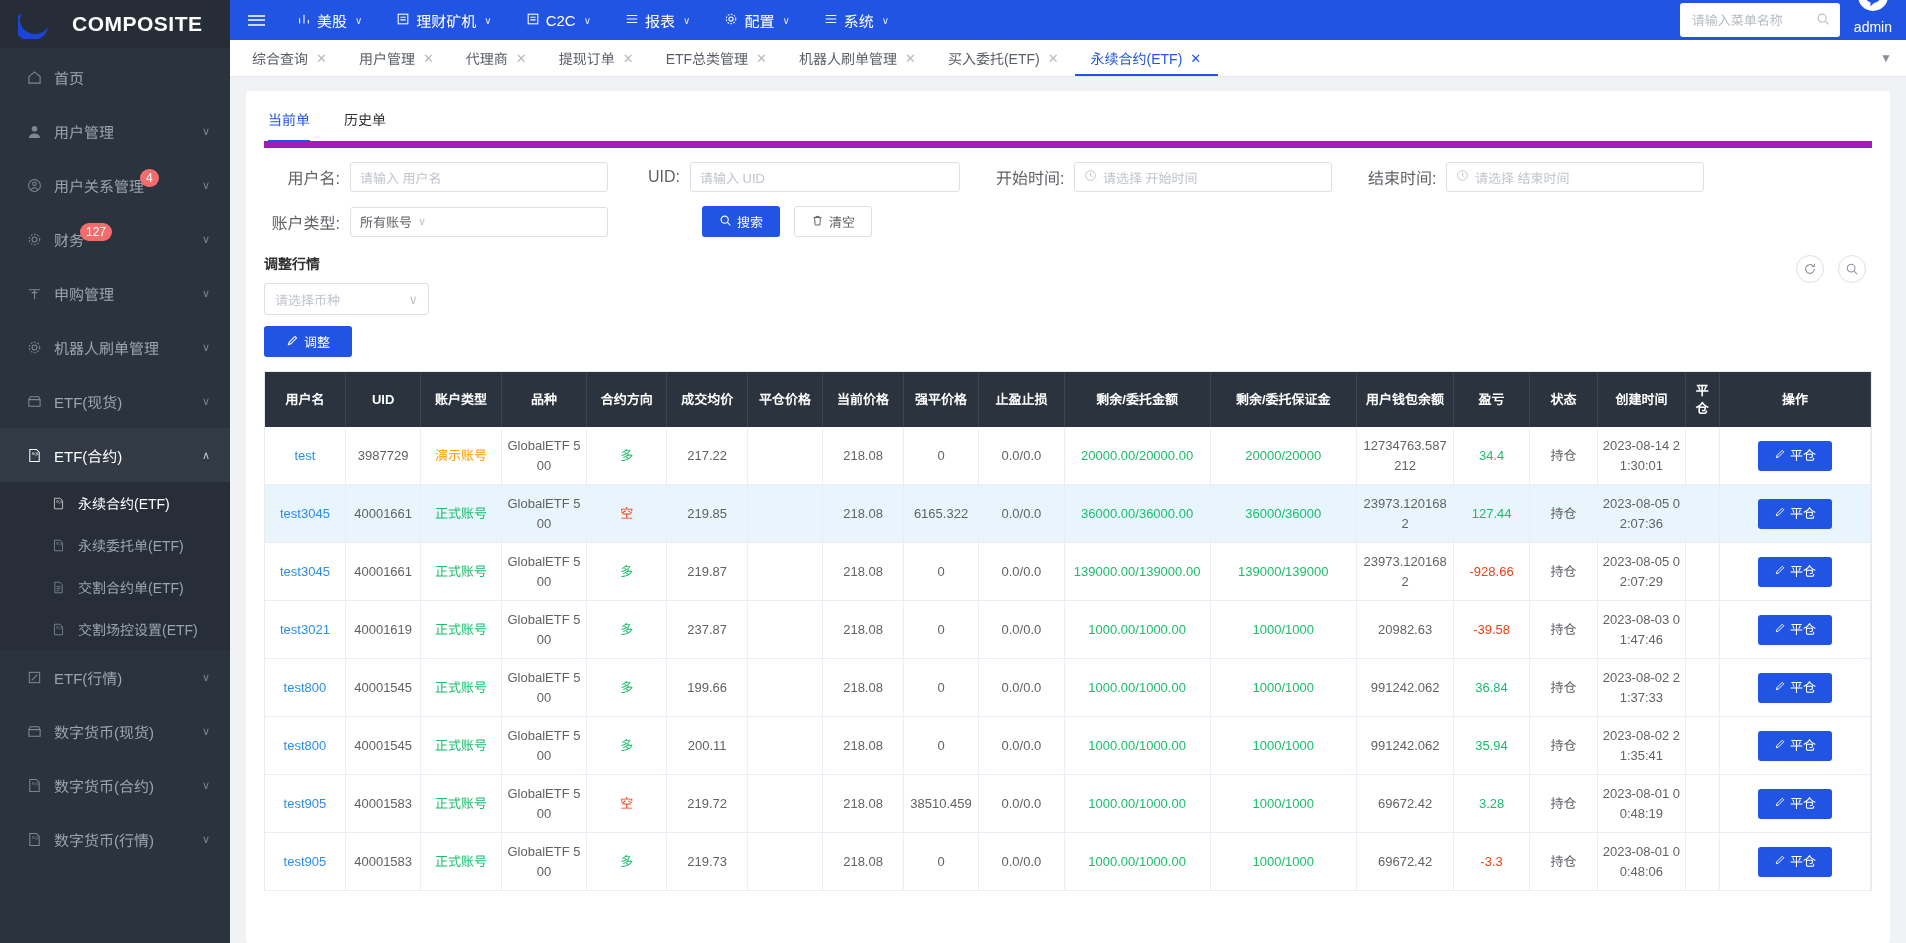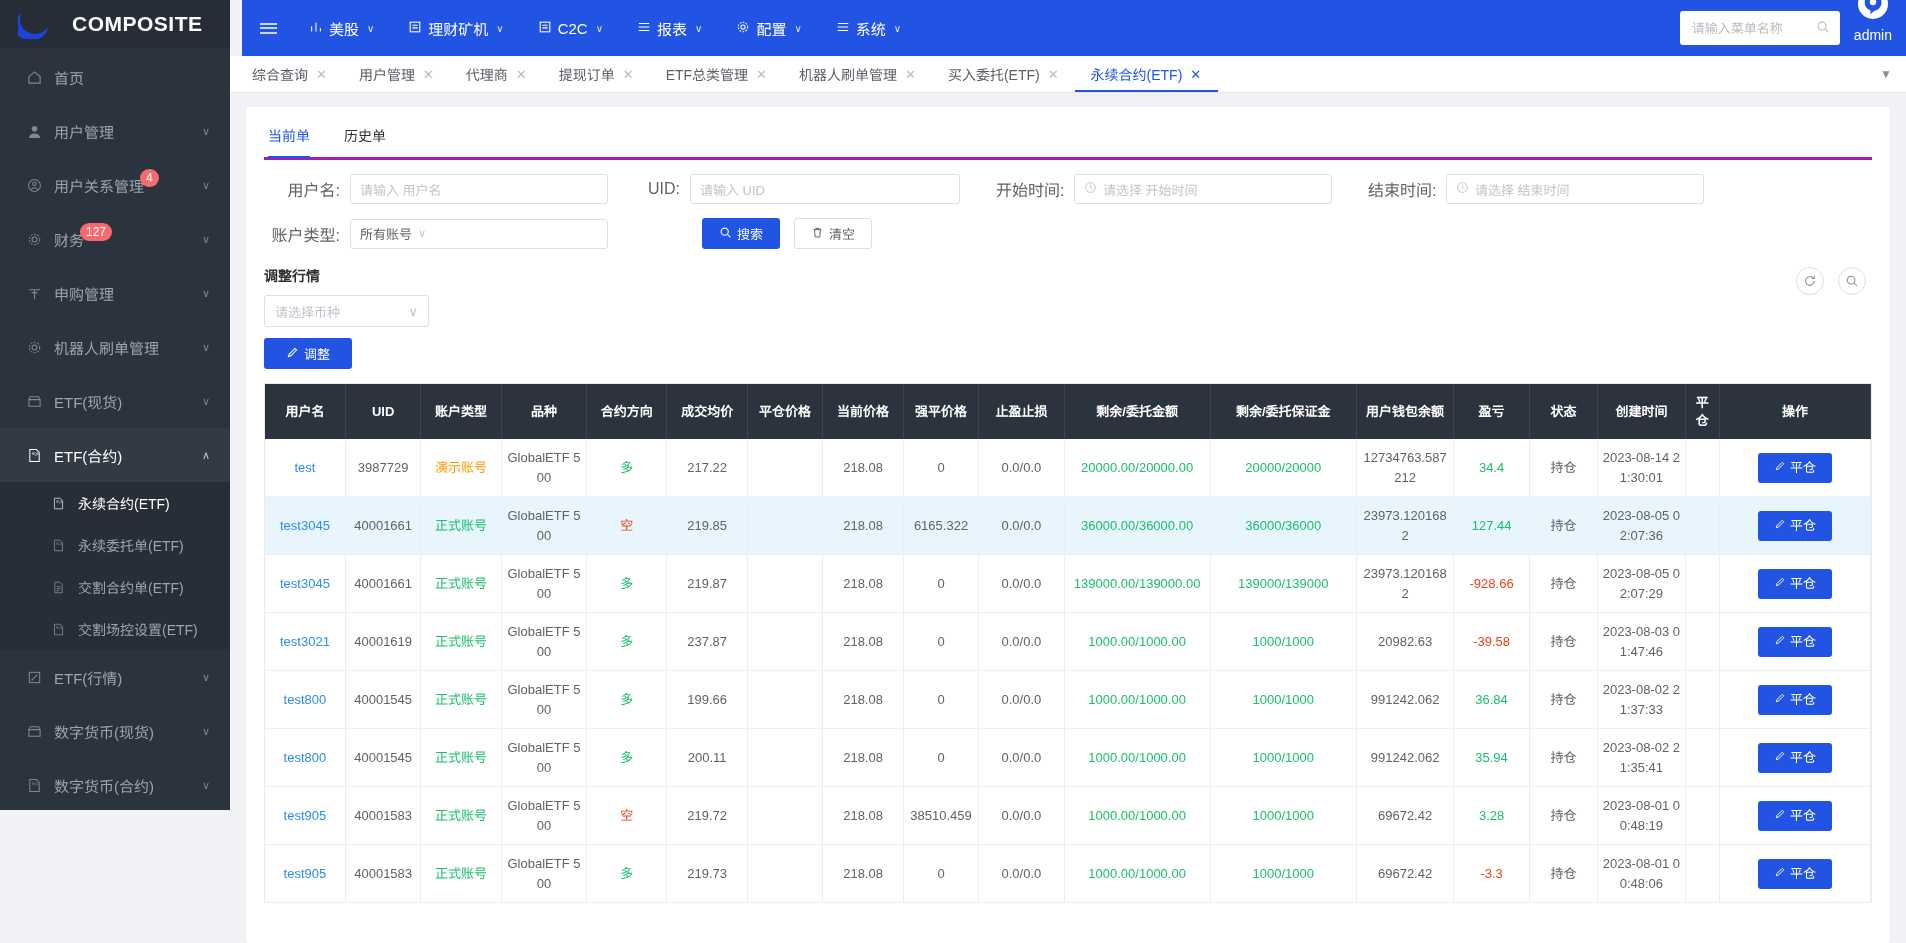--- a/index.html
+++ b/index.html
@@ -13,21 +13,21 @@
     color: #303133;
     background: #f0f2f5;
   }
   
   #app { display: flex; width: 1906px; height: 943px; }
 
   
   .sidebar {
     width: 230px; flex: 0 0 230px;
     background: #2b333e;
-    height: 810px;
+    height: 943px;
     overflow: hidden;
     position: relative;
   }
   .brand {
     height: 48px; display: flex; align-items: center;
     padding-left: 18px; gap: 14px;
     background: #262d36;
   }
   .brand-logo { width: 40px; height: 30px; position: relative; }
   .brand-logo svg { display:block; }
@@ -61,24 +61,23 @@
     border-radius: 10px; font-size: 12px; line-height: 18px;
     padding: 0 6px; min-width: 18px; text-align: center;
     margin-left: -4px; position: relative; top: -7px;
   }
 
   
   .main { flex: 1 1 auto; display: flex; flex-direction: column; min-width: 0; }
 
   
   .navbar {
-    height: 56px; background: #1d4ed8; background: #2254e4;
+    height: 40px; background: #1d4ed8; background: #2254e4;
     display: flex; align-items: center; color: #fff;
     padding: 0 14px 0 0;
-    margin-left: 12px;
   }
   .hamburger {
     width: 52px; height: 48px; display: flex; align-items: center;
     justify-content: center; cursor: pointer;
   }
   .hamburger span { display:block; width: 17px; height: 2px; background: #c9d6ff; margin: 2.5px 0; }
   .nav-items { display: flex; align-items: center; gap: 4px; }
   .nav-item {
     display: flex; align-items: center; gap: 6px;
     padding: 0 15px; height: 48px; cursor: pointer;
@@ -125,21 +124,21 @@
 
   
   .content { flex: 1 1 auto; padding: 14px 16px 0 16px; overflow: hidden; background: #f0f2f5; }
   .card {
     background: #fff; border-radius: 2px; height: 100%;
     padding: 14px 18px 0 18px; box-shadow: 0 1px 2px rgba(0,0,0,.04);
     overflow: hidden;
   }
 
   
-  .inner-tabs { display: flex; gap: 34px; border-bottom: 3px solid #a21caf; padding-left: 4px; }
+  .inner-tabs { display: flex; gap: 34px; border-bottom: 7px solid #a21caf; padding-left: 4px; }
   .inner-tab {
     padding: 4px 0 12px 0; font-size: 14px; color: #303133; cursor: pointer;
     position: relative; font-weight: 500;
   }
   .inner-tab.active { color: #2254e4; }
   .inner-tab.active:after {
     content: ""; position: absolute; left: 0; right: 0; bottom: -1px;
     height: 2px; background: #2254e4;
   }
 

